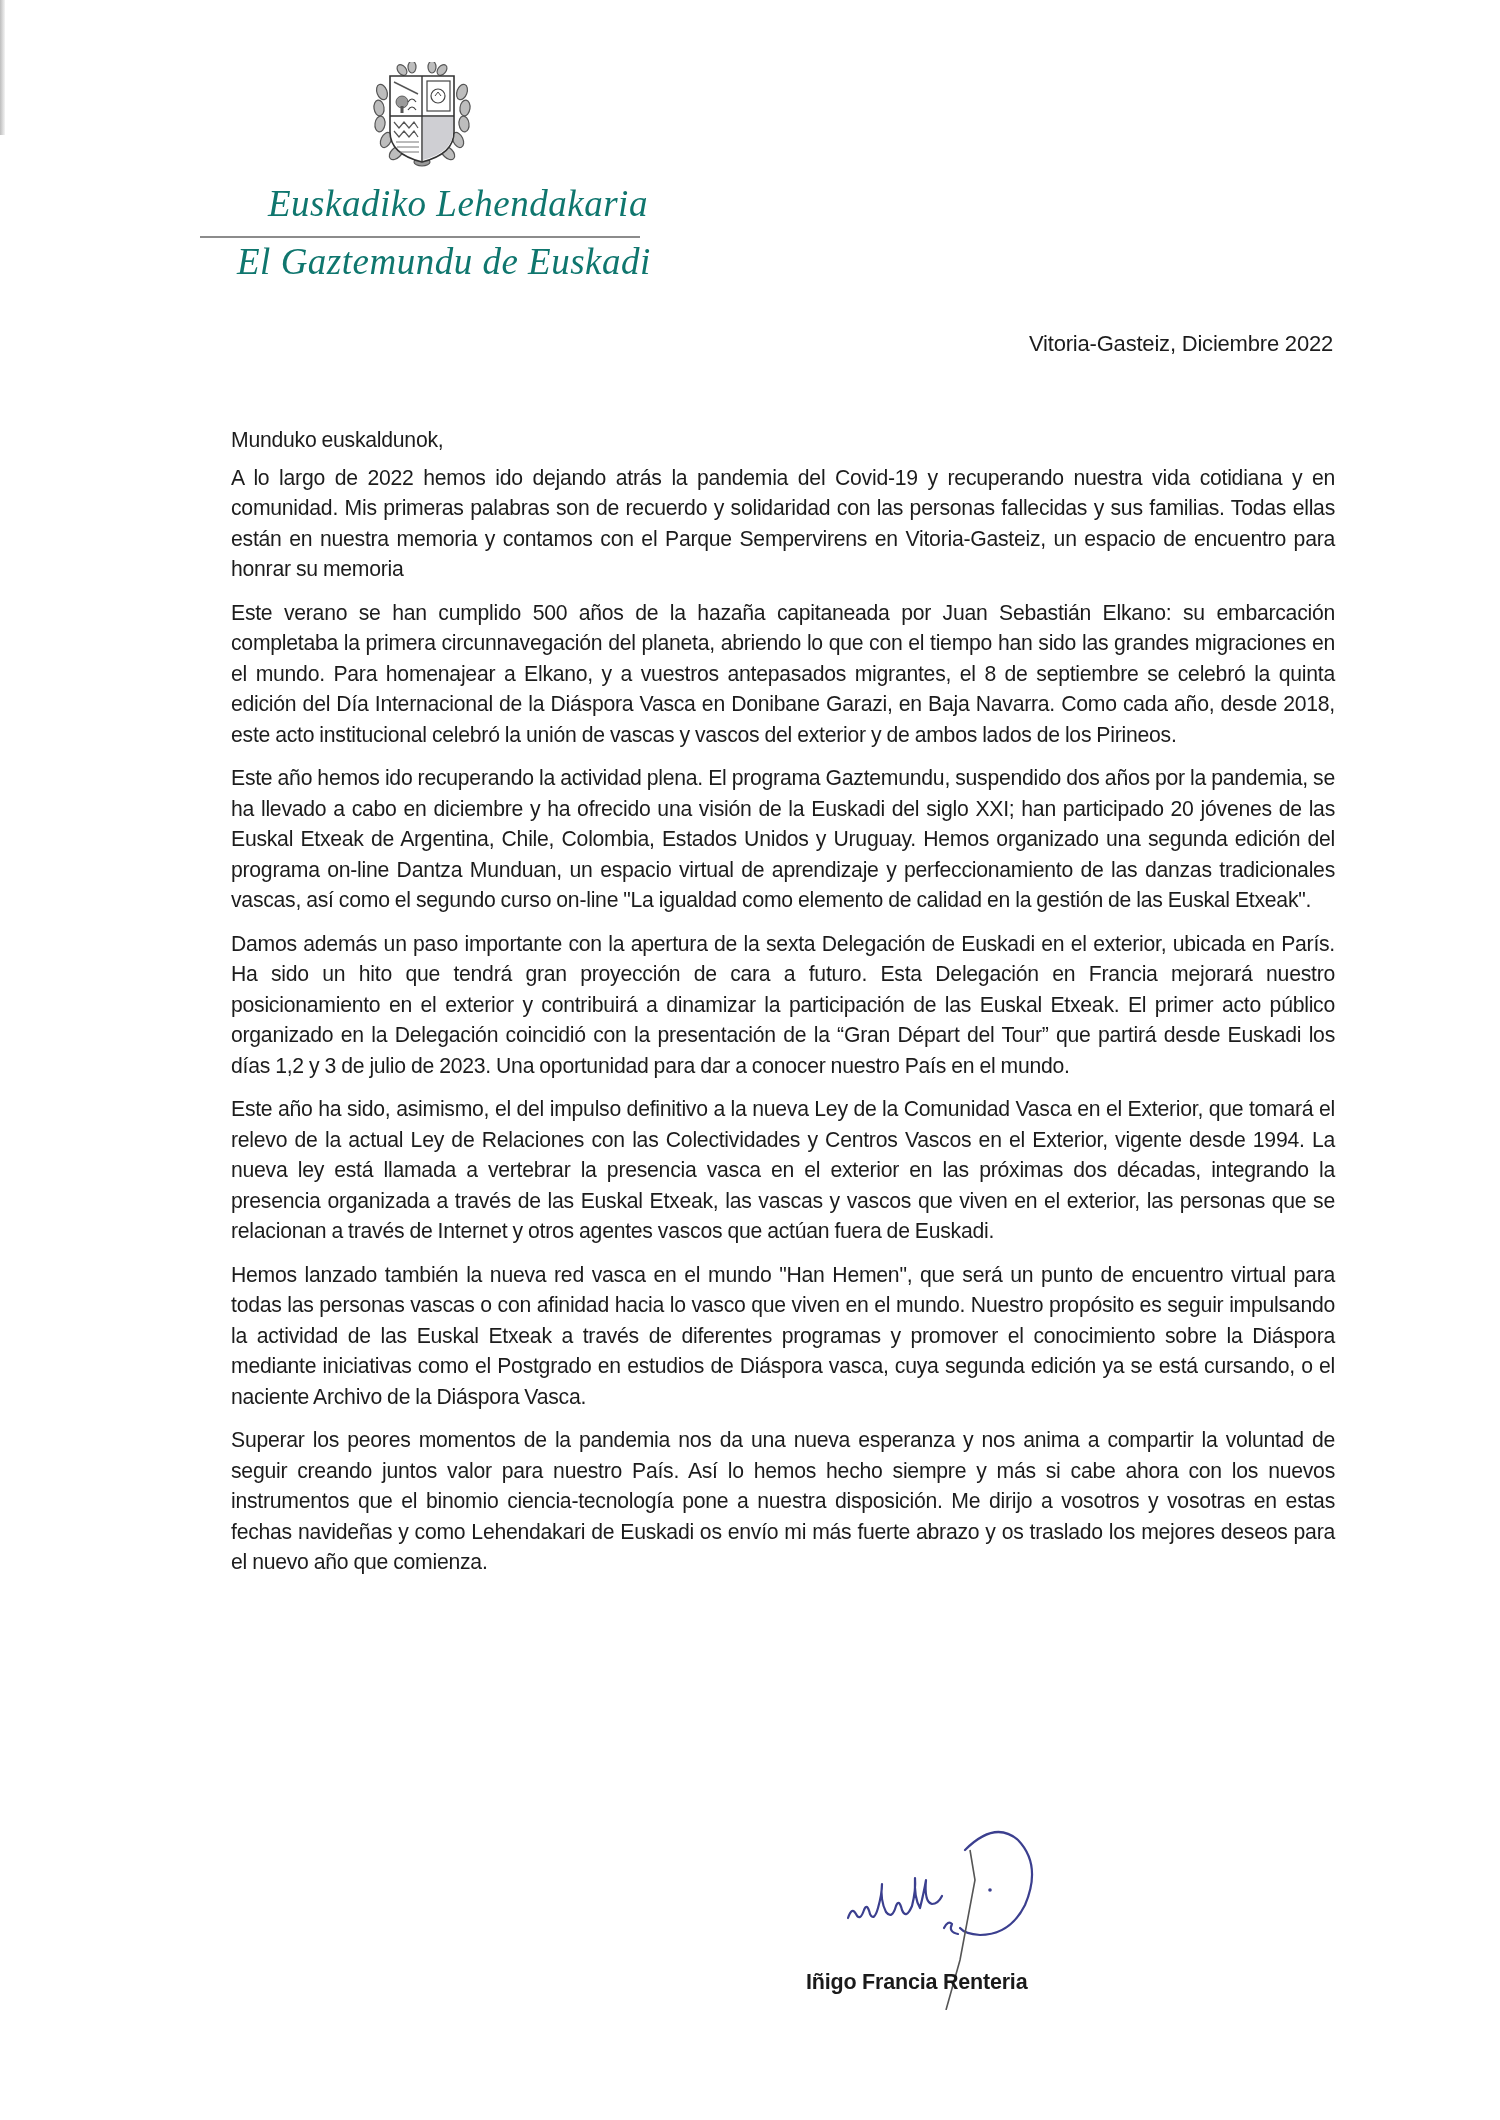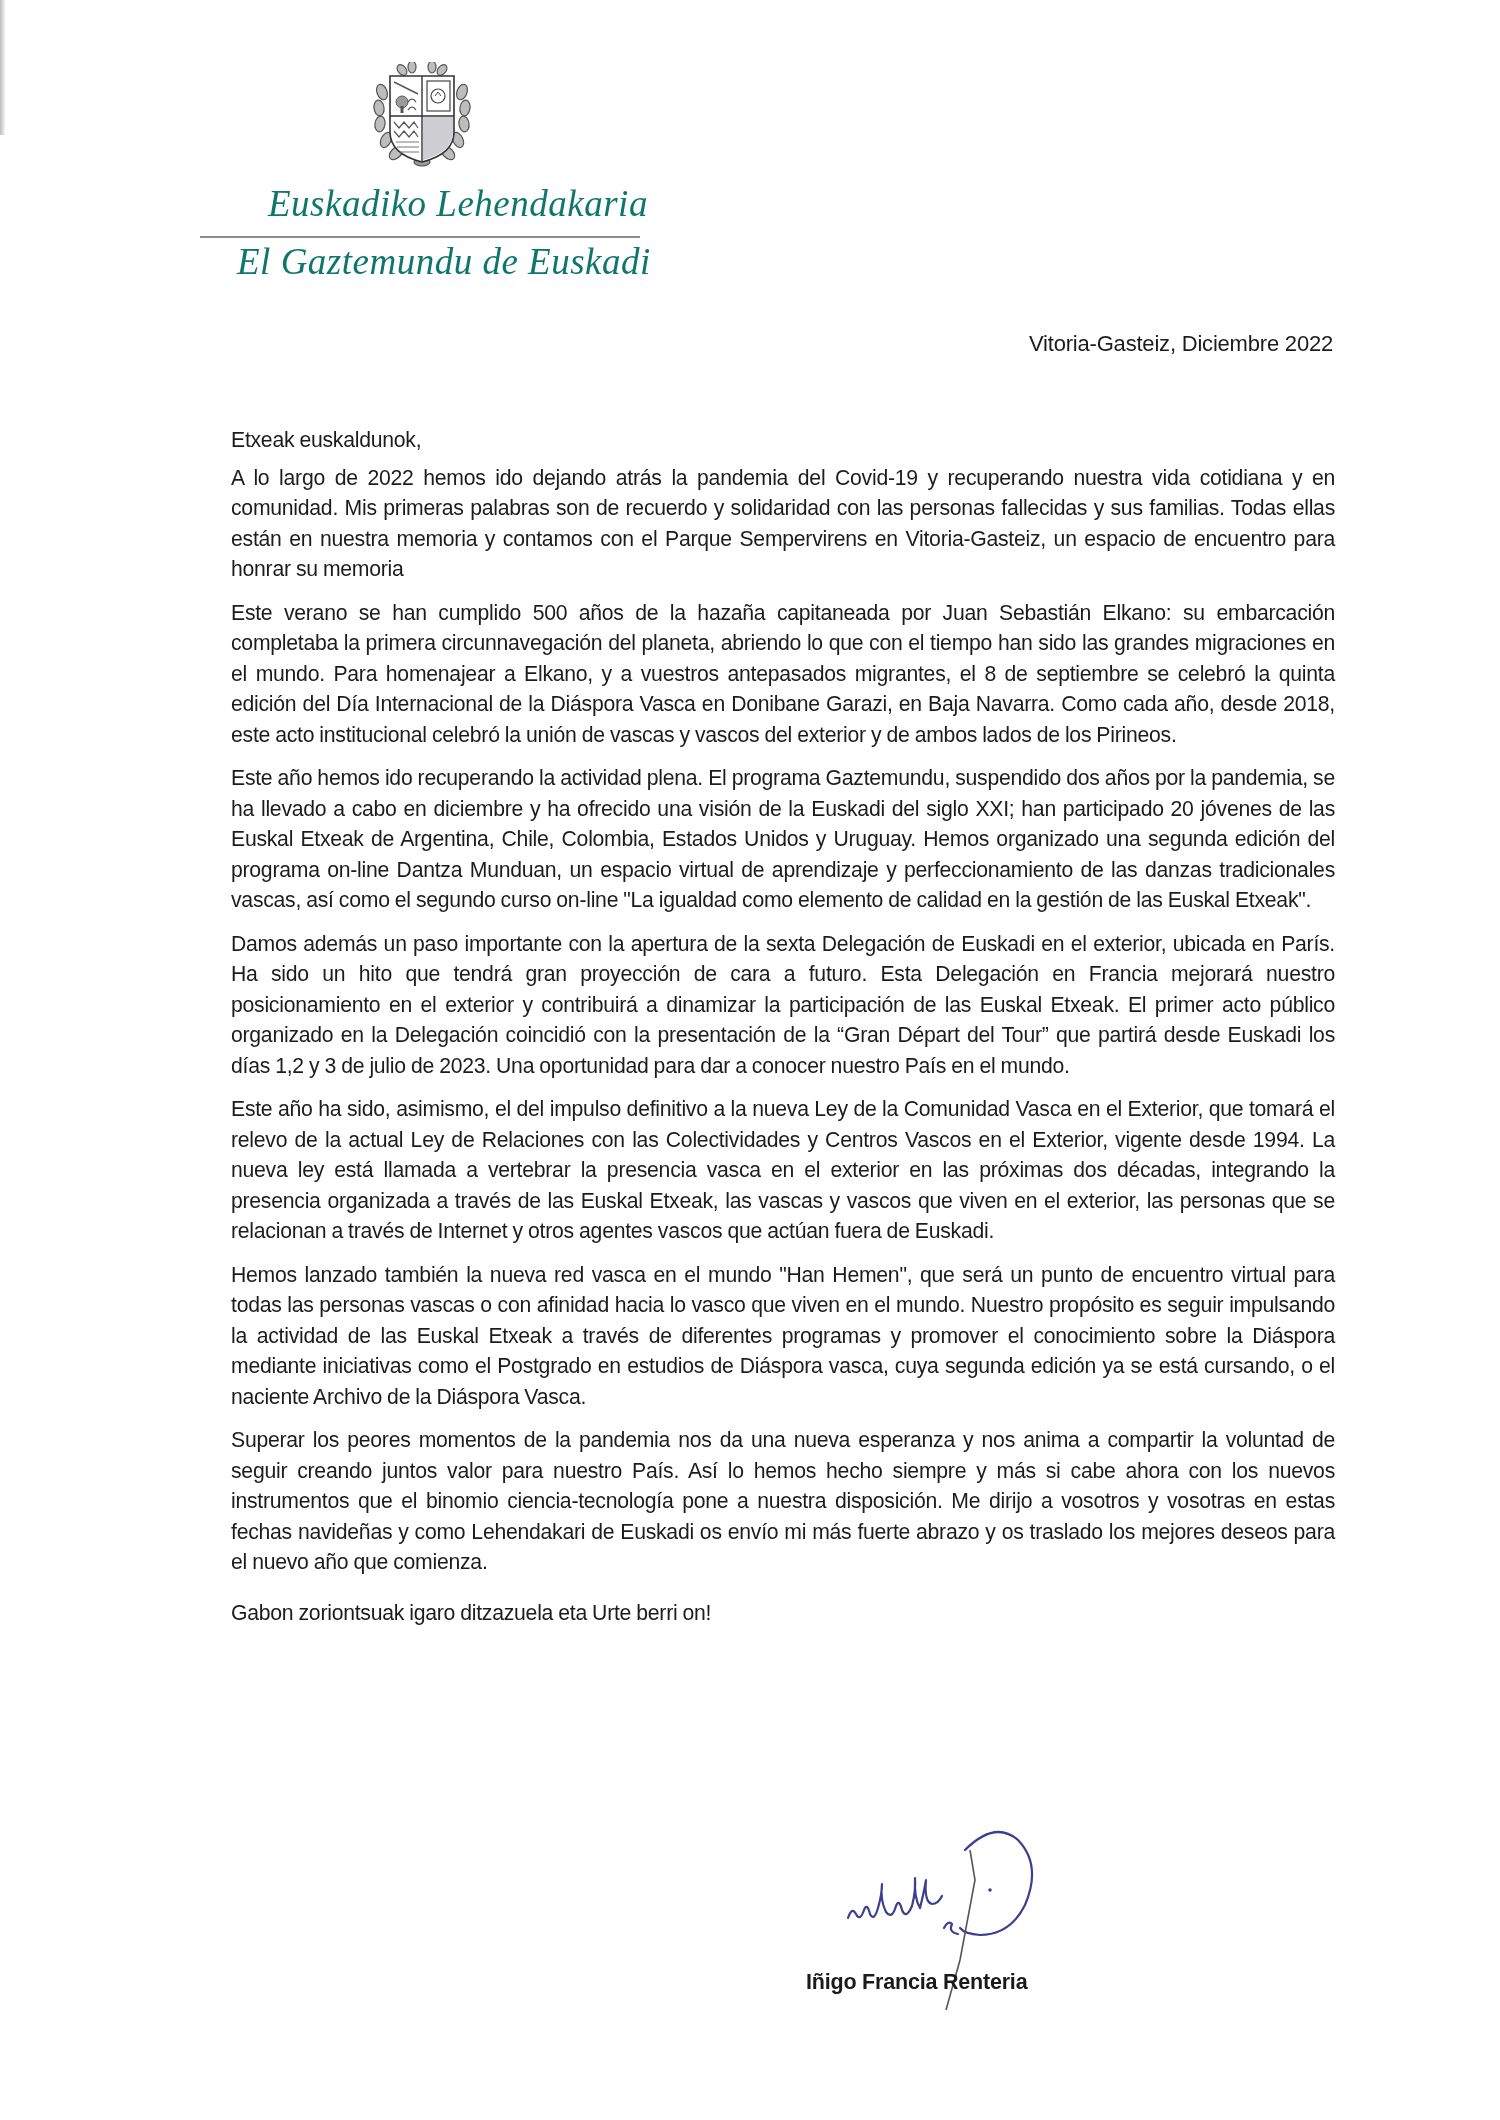--- a/index.html
+++ b/index.html
@@ -141,29 +141,28 @@
   </svg>
 </div>
 
 <div class="script script-eu">Euskadiko Lehendakaria</div>
 <div class="head-rule"></div>
 <div class="script script-es">El Gaztemundu de Euskadi</div>
 
 <div class="date">Vitoria-Gasteiz, Diciembre 2022</div>
 
 <div class="letter-body">
-  <p class="greeting">Etxeak euskaldunok,</p>
+  <p class="greeting">Munduko euskaldunok,</p>
   <p class="para">A lo largo de 2022 hemos ido dejando atrás la pandemia del Covid-19 y recuperando nuestra vida cotidiana y en comunidad. Mis primeras palabras son de recuerdo y solidaridad con las personas fallecidas y sus familias. Todas ellas están en nuestra memoria y contamos con el Parque Sempervirens en Vitoria-Gasteiz, un espacio de encuentro para honrar su memoria</p>
   <p class="para">Este verano se han cumplido 500 años de la hazaña capitaneada por Juan Sebastián Elkano: su embarcación completaba la primera circunnavegación del planeta, abriendo lo que con el tiempo han sido las grandes migraciones en el mundo. Para homenajear a Elkano, y a vuestros antepasados migrantes, el 8 de septiembre se celebró la quinta edición del Día Internacional de la Diáspora Vasca en Donibane Garazi, en Baja Navarra. Como cada año, desde 2018, este acto institucional celebró la unión de vascas y vascos del exterior y de ambos lados de los Pirineos.</p>
   <p class="para">Este año hemos ido recuperando la actividad plena. El programa Gaztemundu, suspendido dos años por la pandemia, se ha llevado a cabo en diciembre y ha ofrecido una visión de la Euskadi del siglo XXI; han participado 20 jóvenes de las Euskal Etxeak de Argentina, Chile, Colombia, Estados Unidos y Uruguay. Hemos organizado una segunda edición del programa on-line Dantza Munduan, un espacio virtual de aprendizaje y perfeccionamiento de las danzas tradicionales vascas, así como el segundo curso on-line "La igualdad como elemento de calidad en la gestión de las Euskal Etxeak".</p>
   <p class="para">Damos además un paso importante con la apertura de la sexta Delegación de Euskadi en el exterior, ubicada en París. Ha sido un hito que tendrá gran proyección de cara a futuro. Esta Delegación en Francia mejorará nuestro posicionamiento en el exterior y contribuirá a dinamizar la participación de las Euskal Etxeak. El primer acto público organizado en la Delegación coincidió con la presentación de la “Gran Départ del Tour” que partirá desde Euskadi los días 1,2 y 3 de julio de 2023. Una oportunidad para dar a conocer nuestro País en el mundo.</p>
   <p class="para">Este año ha sido, asimismo, el del impulso definitivo a la nueva Ley de la Comunidad Vasca en el Exterior, que tomará el relevo de la actual Ley de Relaciones con las Colectividades y Centros Vascos en el Exterior, vigente desde 1994. La nueva ley está llamada a vertebrar la presencia vasca en el exterior en las próximas dos décadas, integrando la presencia organizada a través de las Euskal Etxeak, las vascas y vascos que viven en el exterior, las personas que se relacionan a través de Internet y otros agentes vascos que actúan fuera de Euskadi.</p>
   <p class="para">Hemos lanzado también la nueva red vasca en el mundo "Han Hemen", que será un punto de encuentro virtual para todas las personas vascas o con afinidad hacia lo vasco que viven en el mundo. Nuestro propósito es seguir impulsando la actividad de las Euskal Etxeak a través de diferentes programas y promover el conocimiento sobre la Diáspora mediante iniciativas como el Postgrado en estudios de Diáspora vasca, cuya segunda edición ya se está cursando, o el naciente Archivo de la Diáspora Vasca.</p>
   <p class="para">Superar los peores momentos de la pandemia nos da una nueva esperanza y nos anima a compartir la voluntad de seguir creando juntos valor para nuestro País. Así lo hemos hecho siempre y más si cabe ahora con los nuevos instrumentos que el binomio ciencia-tecnología pone a nuestra disposición. Me dirijo a vosotros y vosotras en estas fechas navideñas y como Lehendakari de Euskadi os envío mi más fuerte abrazo y os traslado los mejores deseos para el nuevo año que comienza.</p>
-  <p class="closing">Gabon zoriontsuak igaro ditzazuela eta Urte berri on!</p>
 </div>
 
 <div class="signature">
   <svg width="240" height="200" viewBox="0 0 240 200" xmlns="http://www.w3.org/2000/svg">
     <g fill="none" stroke="#3b3f8f" stroke-width="2.2" stroke-linecap="round" stroke-linejoin="round">
 
       <path d="M145 40 Q175 10 198 30 Q222 55 205 95 Q190 125 160 125 Q145 124 140 118"></path>
 
       <path d="M28 108 Q32 96 36 104 Q40 112 44 100 Q47 92 50 104 Q54 112 58 98 Q62 84 62 74 Q60 90 66 102 Q72 110 76 96 Q79 88 82 100 Q86 110 92 96 Q96 80 95 68 Q94 88 100 98 Q104 82 106 70 Q104 92 112 94 Q118 94 122 86"></path>
 

